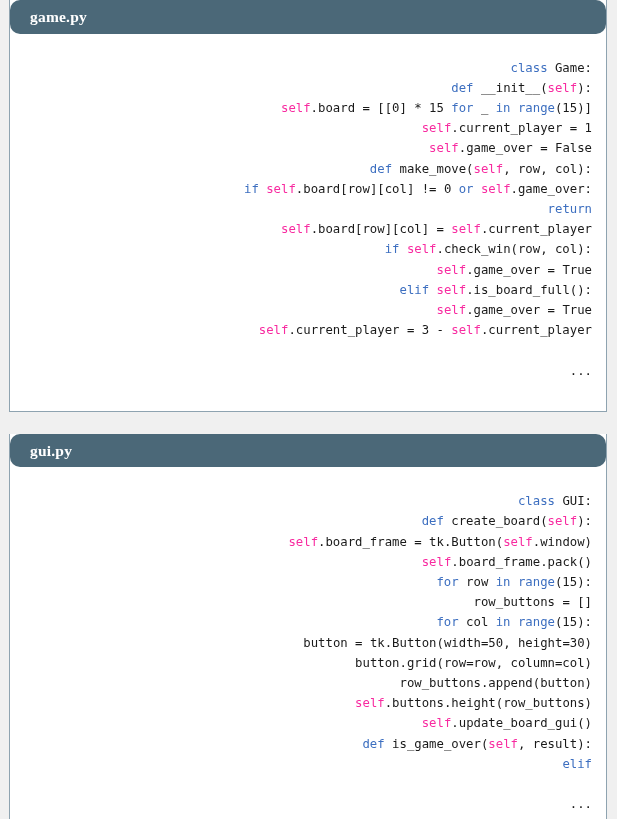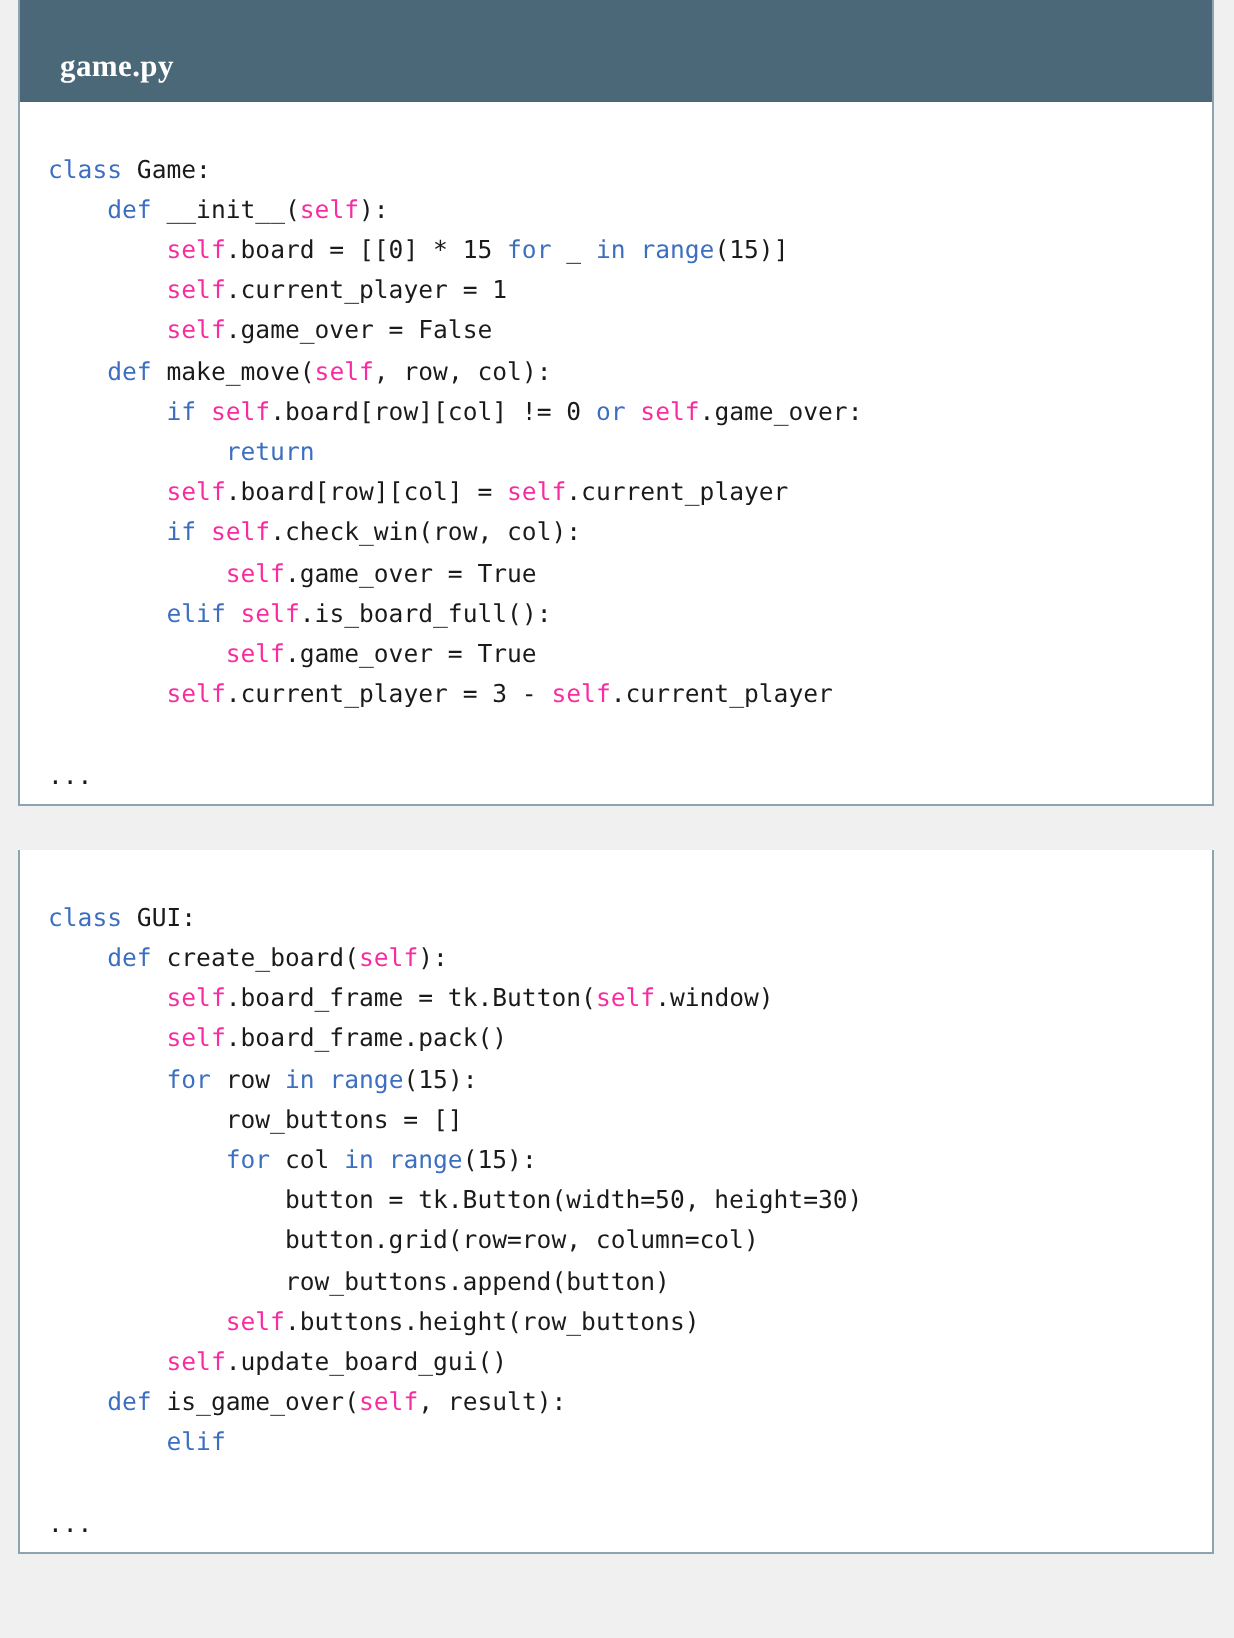--- a/index.html
+++ b/index.html
@@ -27,26 +27,28 @@
     border-top: none;
     box-sizing: border-box;
   }
   .card-header {
     background: #4b6878;
     color: #ffffff;
     font-family: "Liberation Serif", serif;
     font-weight: bold;
     font-size: 15.5px;
     line-height: 1;
-    padding: 26px 0 9px 20px;
+    padding: 9px 0 9px 20px;
     letter-spacing: 0.2px;
+    border-radius: 10px;
   }
   .card-body {
-    padding: 14px 0 4px 0;
+    padding: 14px 0 30px 0;
     background: #ffffff;
+    text-align: right;
   }
   pre.code {
     margin: 0;
     padding: 0 14px;
     font-family: "DejaVu Sans Mono", monospace;
     font-size: 12.3px;
     line-height: 20.2px;
     color: #1a1a1a;
     white-space: pre;
     overflow: hidden;
@@ -82,20 +84,21 @@
 <span class="pl">        </span><span class="kw">elif </span><span class="slf">self</span><span class="pl">.is_board_full():</span>
 <span class="pl">            </span><span class="slf">self</span><span class="pl">.game_over = True</span>
 <span class="pl">        </span><span class="slf">self</span><span class="pl">.current_player = 3 - </span><span class="slf">self</span><span class="pl">.current_player</span>
 <span class="blank-line"></span><span class="pl">...</span></pre>
     </div>
   </div>
 
   <div class="gap-between"></div>
 
   <div class="code-card">
+    <div class="card-header">gui.py</div>
     <div class="card-body">
       <div class="card-top-spacer"></div>
       <pre class="code"><span class="kw">class </span><span class="pl">GUI:</span>
 <span class="pl">    </span><span class="kw">def </span><span class="pl">create_board(</span><span class="slf">self</span><span class="pl">):</span>
 <span class="pl">        </span><span class="slf">self</span><span class="pl">.board_frame = tk.Button(</span><span class="slf">self</span><span class="pl">.window)</span>
 <span class="pl">        </span><span class="slf">self</span><span class="pl">.board_frame.pack()</span>
 <span class="pl">        </span><span class="kw">for </span><span class="pl">row </span><span class="kw">in </span><span class="kw">range</span><span class="pl">(15):</span>
 <span class="pl">            row_buttons = []</span>
 <span class="pl">            </span><span class="kw">for </span><span class="pl">col </span><span class="kw">in </span><span class="kw">range</span><span class="pl">(15):</span>
 <span class="pl">                button = tk.Button(width=50, height=30)</span>

